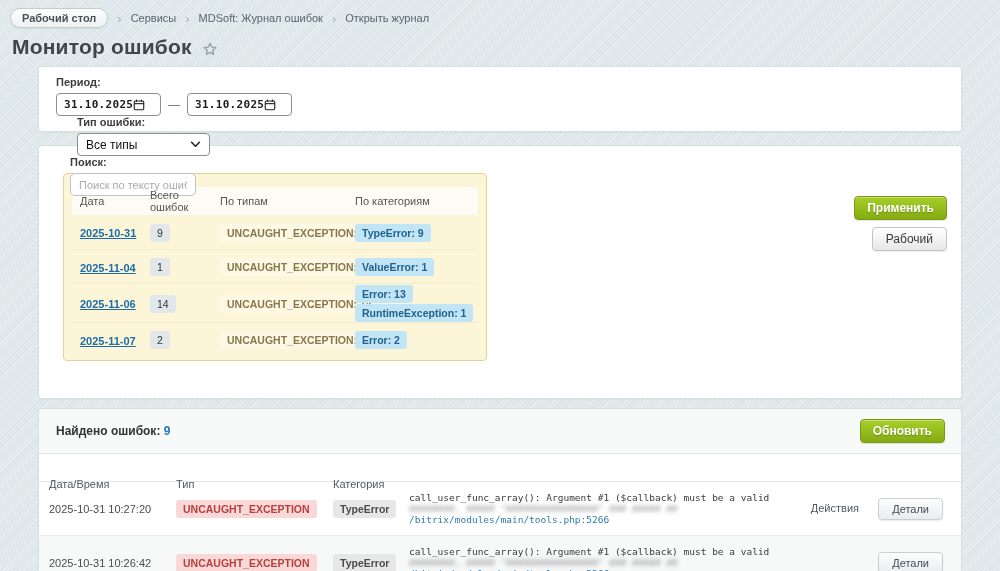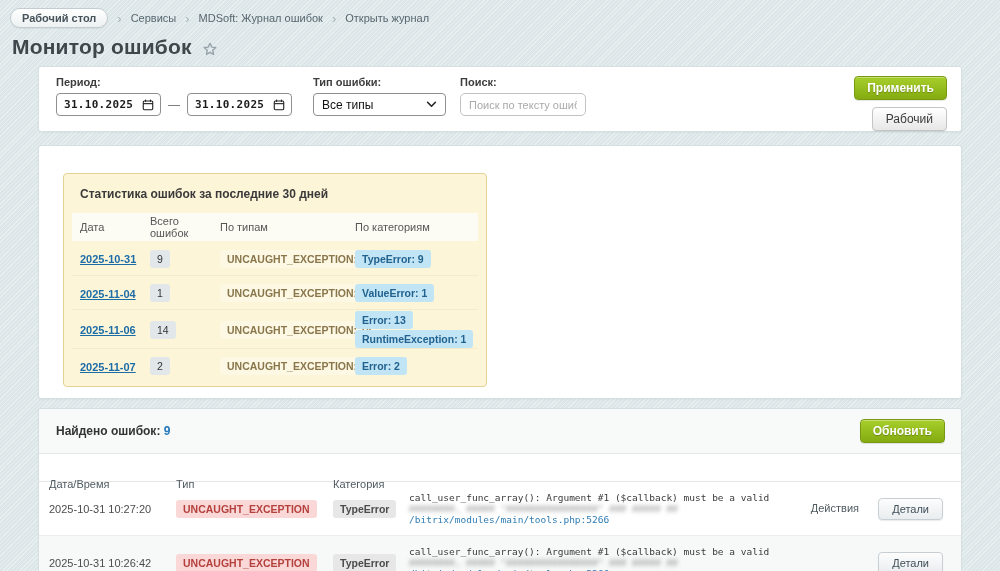--- a/index.html
+++ b/index.html
@@ -28,27 +28,27 @@
   .fav-star { cursor: pointer; display: inline-flex; margin-top: 3px; }
 
   
   .card {
     background: #ffffff; border: 1px solid #d6e0e3; border-radius: 3px;
     margin: 0 38px; width: 924px;
     box-shadow: 0 1px 2px rgba(0,0,0,0.04);
   }
 
   
-  .filter-card { margin-top: 7px; height: 66px; padding: 9px 14px 0 17px; display: flex; }
+  .filter-card { margin-top: 7px; height: 66px; padding: 9px 14px 0 17px; display: flex; flex-direction: column; }
   .f-group { display: flex; flex-direction: column; }
   .f-label { font-size: 11px; font-weight: bold; color: #3d3d3d; margin-bottom: 5px; }
   .f-row { display: flex; align-items: center; }
   .date-field {
     width: 105px; height: 23px; border: 1px solid #8f8f8f; border-radius: 4px;
-    display: flex; align-items: center; justify-content: space-between;
+    display: flex; align-items: center; justify-content: flex-start;
     padding: 0 6px 0 7px; background: #fff; cursor: text;
     font-family: "DejaVu Sans Mono", monospace; font-size: 11px; font-weight: bold; color: #1c1c1c;
     letter-spacing: 0.3px;
   }
   .range-dash { color: #6e6e6e; margin: 0 7px; font-size: 12px; }
   .select-field {
     width: 133px; height: 23px; border: 1px solid #8f8f8f; border-radius: 4px;
     display: flex; align-items: center; justify-content: space-between;
     padding: 0 8px; background: #fff; cursor: pointer; font-size: 12px; color: #111;
   }
@@ -185,21 +185,20 @@
   </div>
 
   <div class="filter-buttons">
     <button class="btn btn-green">Применить</button>
     <button class="btn btn-gray">Рабочий</button>
   </div>
 </div>
 
 <div class="card stats-card">
   <div class="stats-box">
-    <div class="stats-title">Статистика ошибок за последние 30 дней</div>
     <div class="stats-grid stats-head">
       <span class="sc">Дата</span>
       <span class="sc">Всего ошибок</span>
       <span class="sc">По типам</span>
       <span class="sc">По категориям</span>
     </div>
     <div id="stats-rows">
   <div class="stats-grid stats-row">
     <span class="sc"><a class="date-link">2025-10-31</a></span>
     <span class="sc"><span class="badge badge-count">9</span></span>

